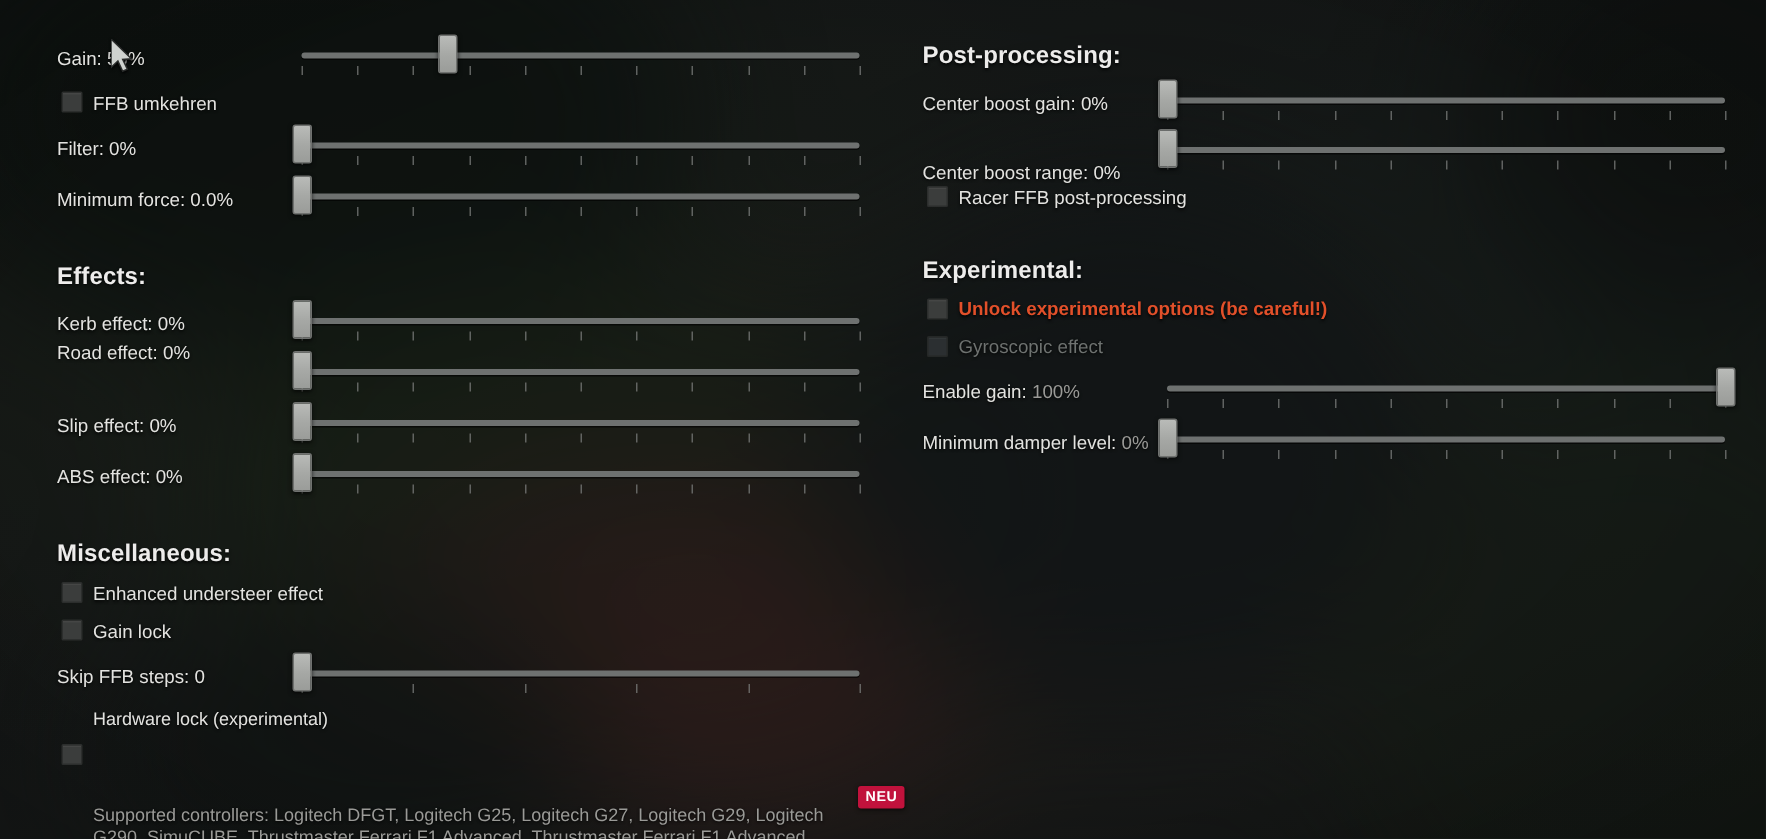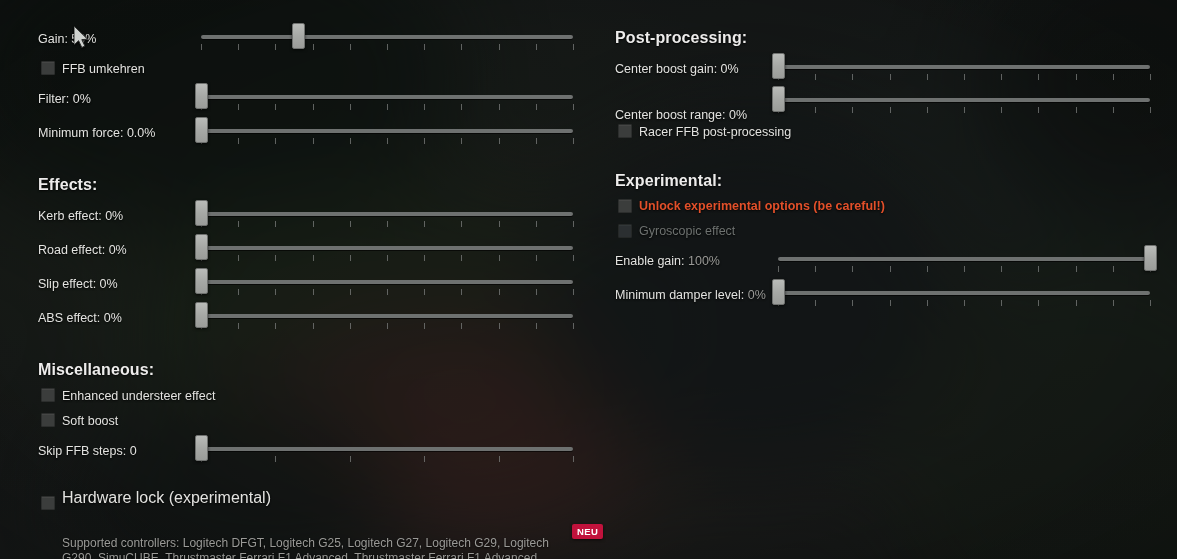--- a/index.html
+++ b/index.html
@@ -75,21 +75,21 @@
 
   .lbl {
     position: absolute;
     font-size: 12.5px;
     color: #e3e3e0;
     white-space: nowrap;
     text-shadow: 0 1px 2px rgba(0,0,0,.85);
   }
   .lbl.warn    { color: #e2502a; font-weight: bold; }
   .lbl.disabled{ color: #6e7270; }
-  .lbl.small   { font-size: 16px; margin-top: 17px; }
+  .lbl.small   { font-size: 12px; }
   .lbl.note    { color: #9a9a97; font-size: 12px; line-height: 14.5px; white-space: normal; }
   .val-dim { color: #9a9a97; }
 
   
   .cb {
     position: absolute;
     width: 14px;
     height: 14px;
     background: #3b3d3c;
     border: 1px solid #2c2e2d;
@@ -257,21 +257,21 @@
             <div class="tick" style="left:50%;"></div>
             <div class="tick" style="left:60%;"></div>
             <div class="tick" style="left:70%;"></div>
             <div class="tick" style="left:80%;"></div>
             <div class="tick" style="left:90%;"></div>
             <div class="tick" style="left:100%;"></div>
           </div>
         <div class="handle" style="left:0%;"></div>
       </div>
 
-      <div class="lbl" style="left:38px; top:243px;">Road effect: 0%</div>
+      <div class="lbl" style="left:38px; top:228px;">Road effect: 0%</div>
       <div class="slider" id="sl-road" style="left:201px; top:237px; width:372px;">
         <div class="track"></div>
         <div class="ticks">
             <div class="tick" style="left:0%;"></div>
             <div class="tick" style="left:10%;"></div>
             <div class="tick" style="left:20%;"></div>
             <div class="tick" style="left:30%;"></div>
             <div class="tick" style="left:40%;"></div>
             <div class="tick" style="left:50%;"></div>
             <div class="tick" style="left:60%;"></div>
@@ -320,21 +320,21 @@
           </div>
         <div class="handle" style="left:0%;"></div>
       </div>
 
       <div class="section-title" style="left:38px; top:361px;">Miscellaneous:</div>
 
       <div class="cb" style="left:41px; top:388px;"></div>
       <div class="lbl" style="left:62px; top:389px;">Enhanced understeer effect</div>
 
       <div class="cb" style="left:41px; top:413px;"></div>
-      <div class="lbl" style="left:62px; top:414px;">Soft boost</div>
+      <div class="lbl" style="left:62px; top:414px;">Gain lock</div>
 
       <div class="lbl" style="left:38px; top:444px;">Skip FFB steps: 0</div>
       <div class="slider" id="sl-skip" style="left:201px; top:438px; width:372px;">
         <div class="track"></div>
         <div class="ticks">
             <div class="tick" style="left:0%;"></div>
             <div class="tick" style="left:20%;"></div>
             <div class="tick" style="left:40%;"></div>
             <div class="tick" style="left:60%;"></div>
             <div class="tick" style="left:80%;"></div>

